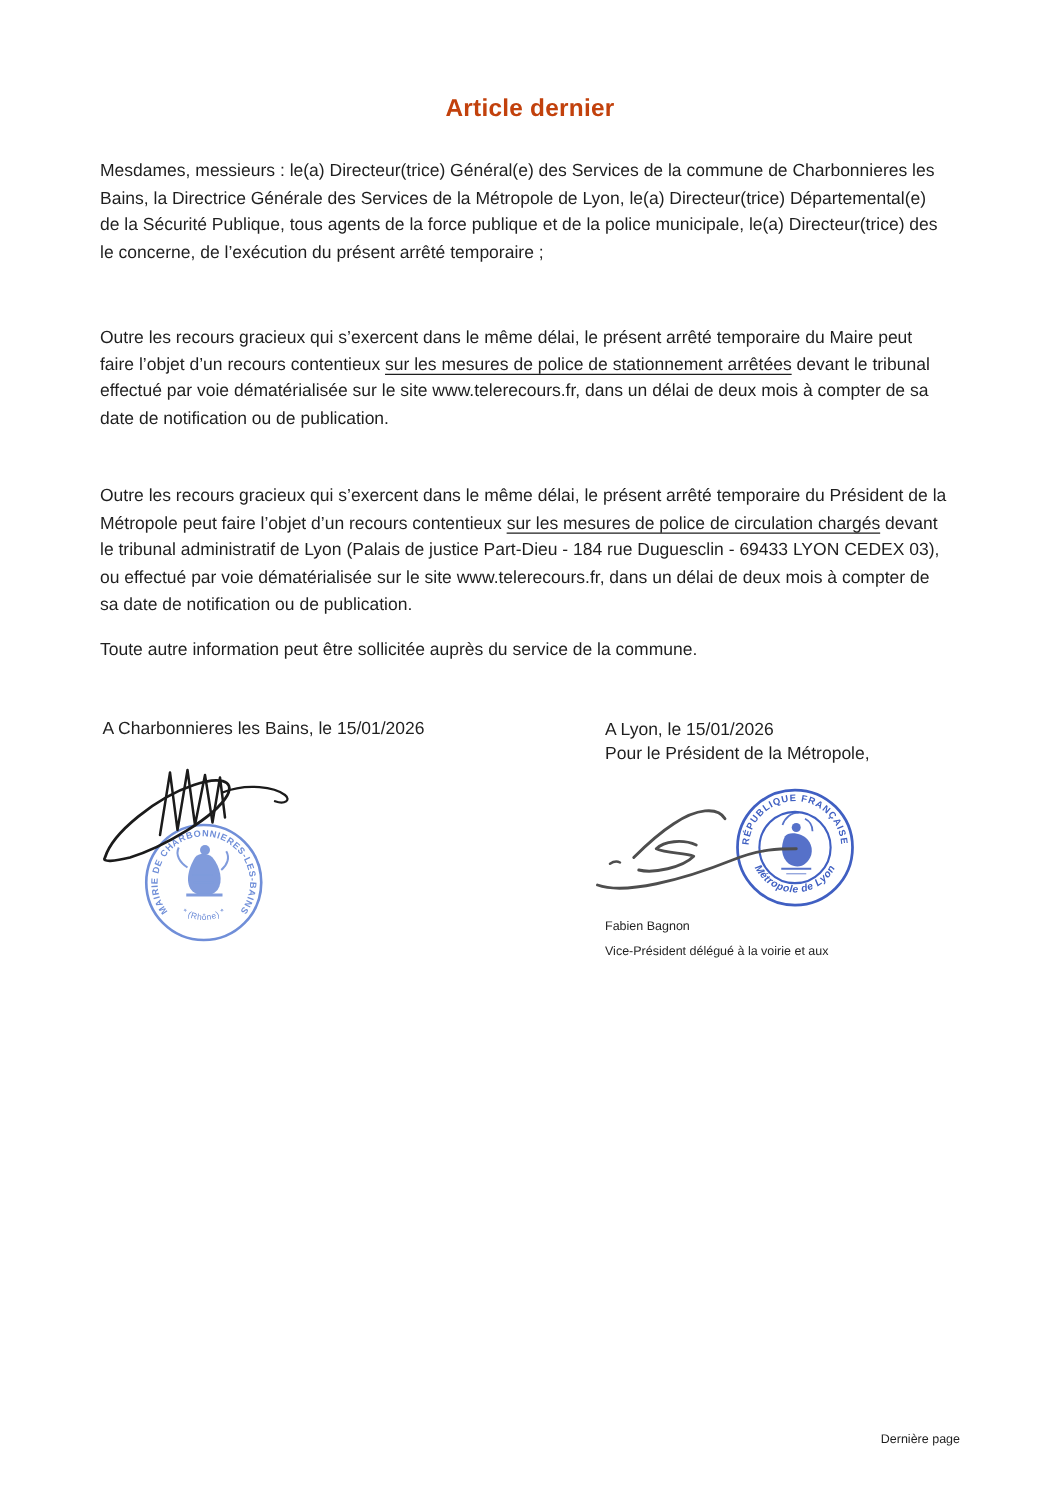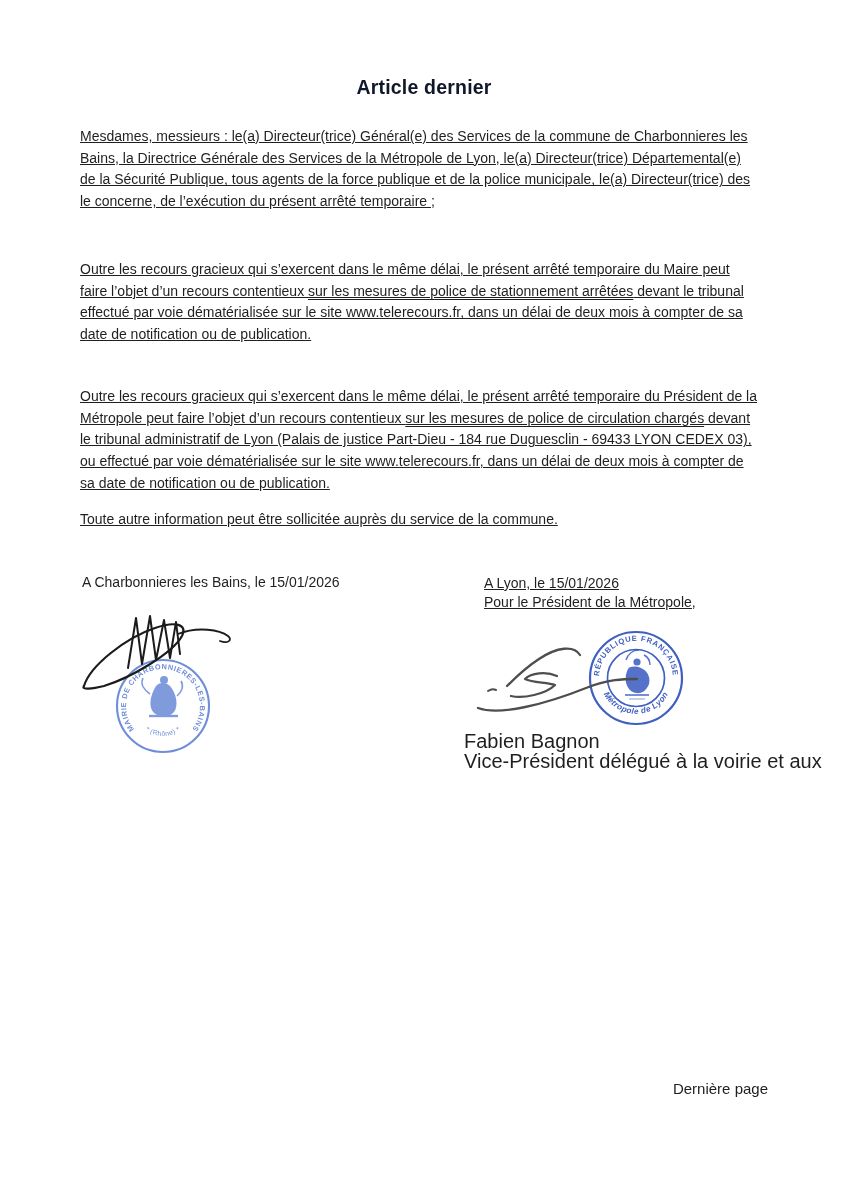--- a/index.html
+++ b/index.html
@@ -2,30 +2,30 @@
 <html style="--stamp-l: #6f8ed8; --stamp-m: #3f5fc2; --sig-l: #1b1b1b; --sig-r: #4e4e4e;"><head>
 <meta charset="utf-8">
 <style>
   html,body{margin:0;padding:0;background:#ffffff;}
   .page{
     position:relative;width:848px;height:1200px;background:#ffffff;
     font-family:"Liberation Sans",sans-serif;color:#1f1f1f;overflow:hidden;
   }
   .title{
     position:absolute;top:76px;left:0;width:100%;margin:0;
-    text-align:center;font-size:19.5px;font-weight:bold;letter-spacing:.2px;color:#0f172a;
+    text-align:center;font-size:19.5px;font-weight:bold;letter-spacing:.2px;color:#c2410c;
   }
-  .para{position:absolute;left:80px;width:705px;font-size:14px;line-height:21.7px;text-decoration:underline;}
+  .para{position:absolute;left:80px;width:705px;font-size:14px;line-height:21.7px;}
   .para .line{white-space:nowrap;}
   .p1{top:126px}.p2{top:259px}.p3{top:386px}.p4{top:509px}
   u{text-underline-offset:2.5px;text-decoration-thickness:1px;}
   .date-left{position:absolute;left:82px;top:574px;font-size:14px;}
-  .right-head{position:absolute;left:484px;top:574px;font-size:14px;line-height:18.6px;text-decoration:underline;}
-  .signer{position:absolute;left:464px;top:732px;font-size:20px;line-height:19.5px;}
-  .footer{position:absolute;right:80px;top:1080px;font-size:15px;margin-left:13px;}
+  .right-head{position:absolute;left:484px;top:574px;font-size:14px;line-height:18.6px;}
+  .signer{position:absolute;left:484px;top:732px;font-size:10px;line-height:19.5px;}
+  .footer{position:absolute;right:80px;top:1146px;font-size:10px;margin-left:13px;}
   .sig-svg{position:absolute;}
   #commune-sig{left:70px;top:608px;}
   #metropole-sig{left:462px;top:622px;}
   svg text{font-family:"Liberation Sans",sans-serif;}
   .ringtext{font-size:7.3px;letter-spacing:.6px;font-weight:bold;fill:var(--stamp-l);}
   .ringtext-sm{font-size:6.8px;letter-spacing:.4px;fill:var(--stamp-l);}
   .ringtext-r{font-size:7.6px;letter-spacing:.8px;font-weight:bold;fill:var(--stamp-m);}
   .ringtext-rb{font-size:8.2px;letter-spacing:.4px;font-weight:bold;font-style:italic;fill:var(--stamp-m);}
 </style>
 </head>

